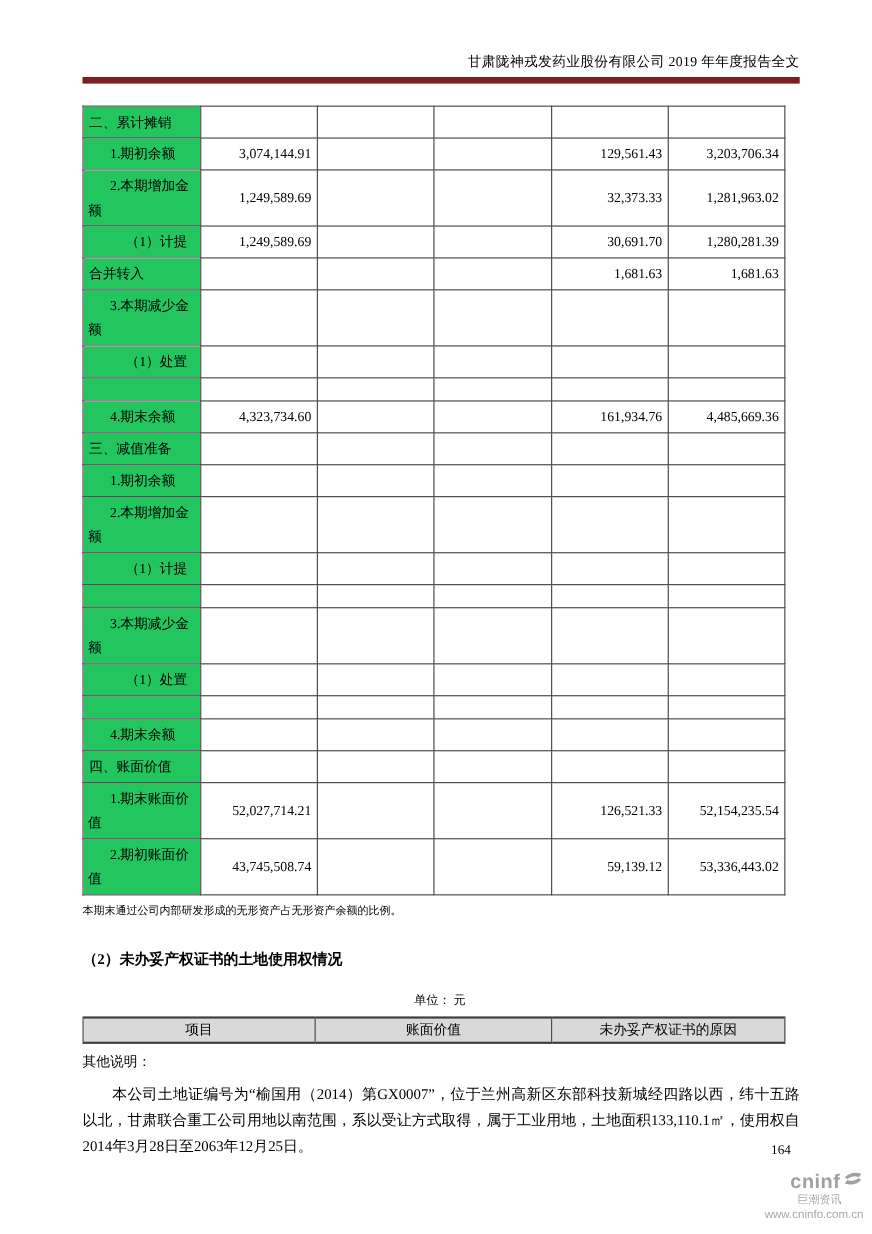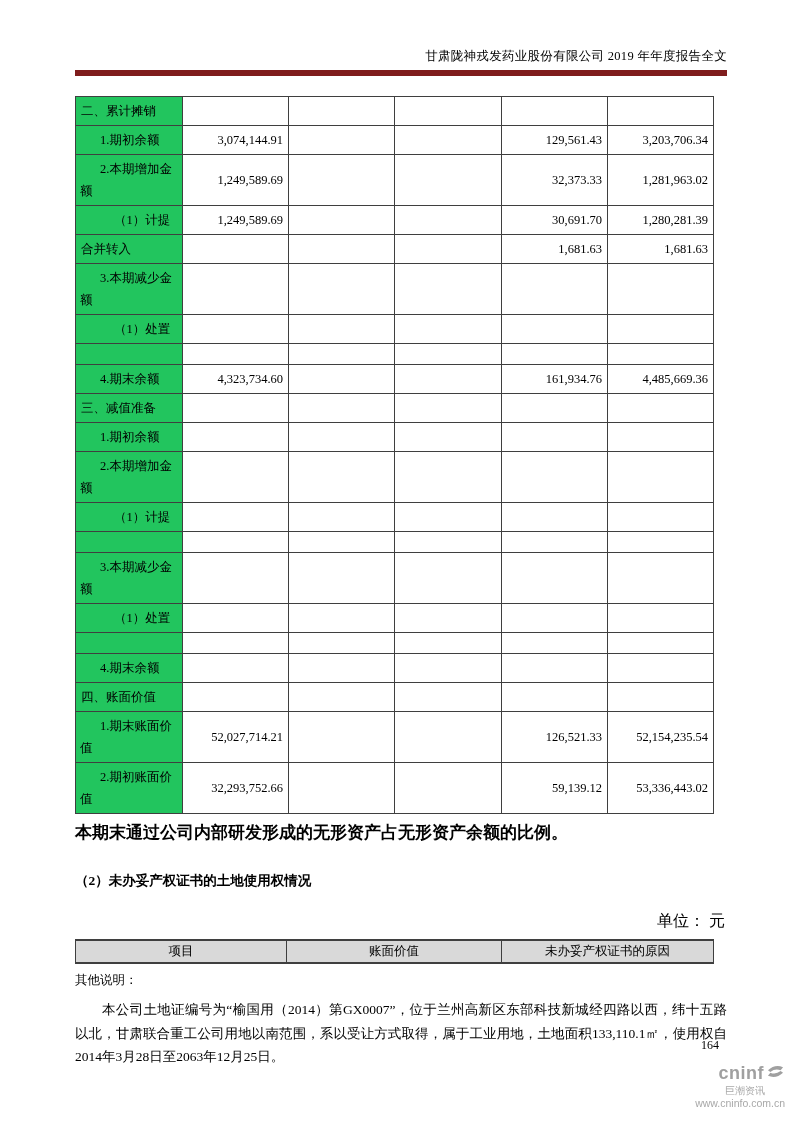--- a/index.html
+++ b/index.html
@@ -26,25 +26,25 @@
   td.label-cell {
     background:#22c55e; padding:3px 5px 3px 4px; line-height:22px;
     word-break:break-all; text-align:left;
   }
   td.label-cell.ind0 { text-indent:1px; }
   td.label-cell.ind1 { text-indent:20px; }
   td.label-cell.ind2 { text-indent:34px;margin-left:36px; }
   td.num-cell { text-align:right; padding:3px 5px 3px 2px; line-height:22px; }
   tr.empty-row td { height:21px; }
 
-  .table-note { margin-top:7px; font-size:17px;font-weight:bold; }
+  .table-note { margin-top:7px; font-size:10px; }
 
   .section-heading { margin-top:28px; font-size:13.5px; font-weight:bold; }
 
-  .unit-line { margin-top:21px; width:650px; text-align:right; font-size:16px; }
+  .unit-line { margin-top:21px; width:650px; text-align:center; font-size:11px; }
 
   table.land { border-collapse:collapse; table-layout:fixed; width:638px; font-size:12.5px; margin-top:7px; }
   table.land th {
     background:#d9d9d9; font-weight:normal; text-align:center;
     border:1px solid #3f3f3f; border-top:2px solid #3f3f3f; border-bottom:2px solid #3f3f3f;
     height:16px; padding:2px 4px;
   }
 
   .other-note { margin-top:8px; font-size:12.5px; }
 
@@ -235,21 +235,21 @@
           <tr>
             <td class="label-cell ind1">1.期末账面价值</td>
             <td class="num-cell">52,027,714.21</td>
             <td class="num-cell"></td>
             <td class="num-cell"></td>
             <td class="num-cell">126,521.33</td>
             <td class="num-cell">52,154,235.54</td>
           </tr>
           <tr>
             <td class="label-cell ind1">2.期初账面价值</td>
-            <td class="num-cell">32,293,752.66</td>
+            <td class="num-cell">43,745,508.74</td>
             <td class="num-cell"></td>
             <td class="num-cell"></td>
             <td class="num-cell">59,139.12</td>
             <td class="num-cell">53,336,443.02</td>
           </tr>
         </tbody>
     </table>
 
     <div class="table-note">本期末通过公司内部研发形成的无形资产占无形资产余额的比例。</div>
 

